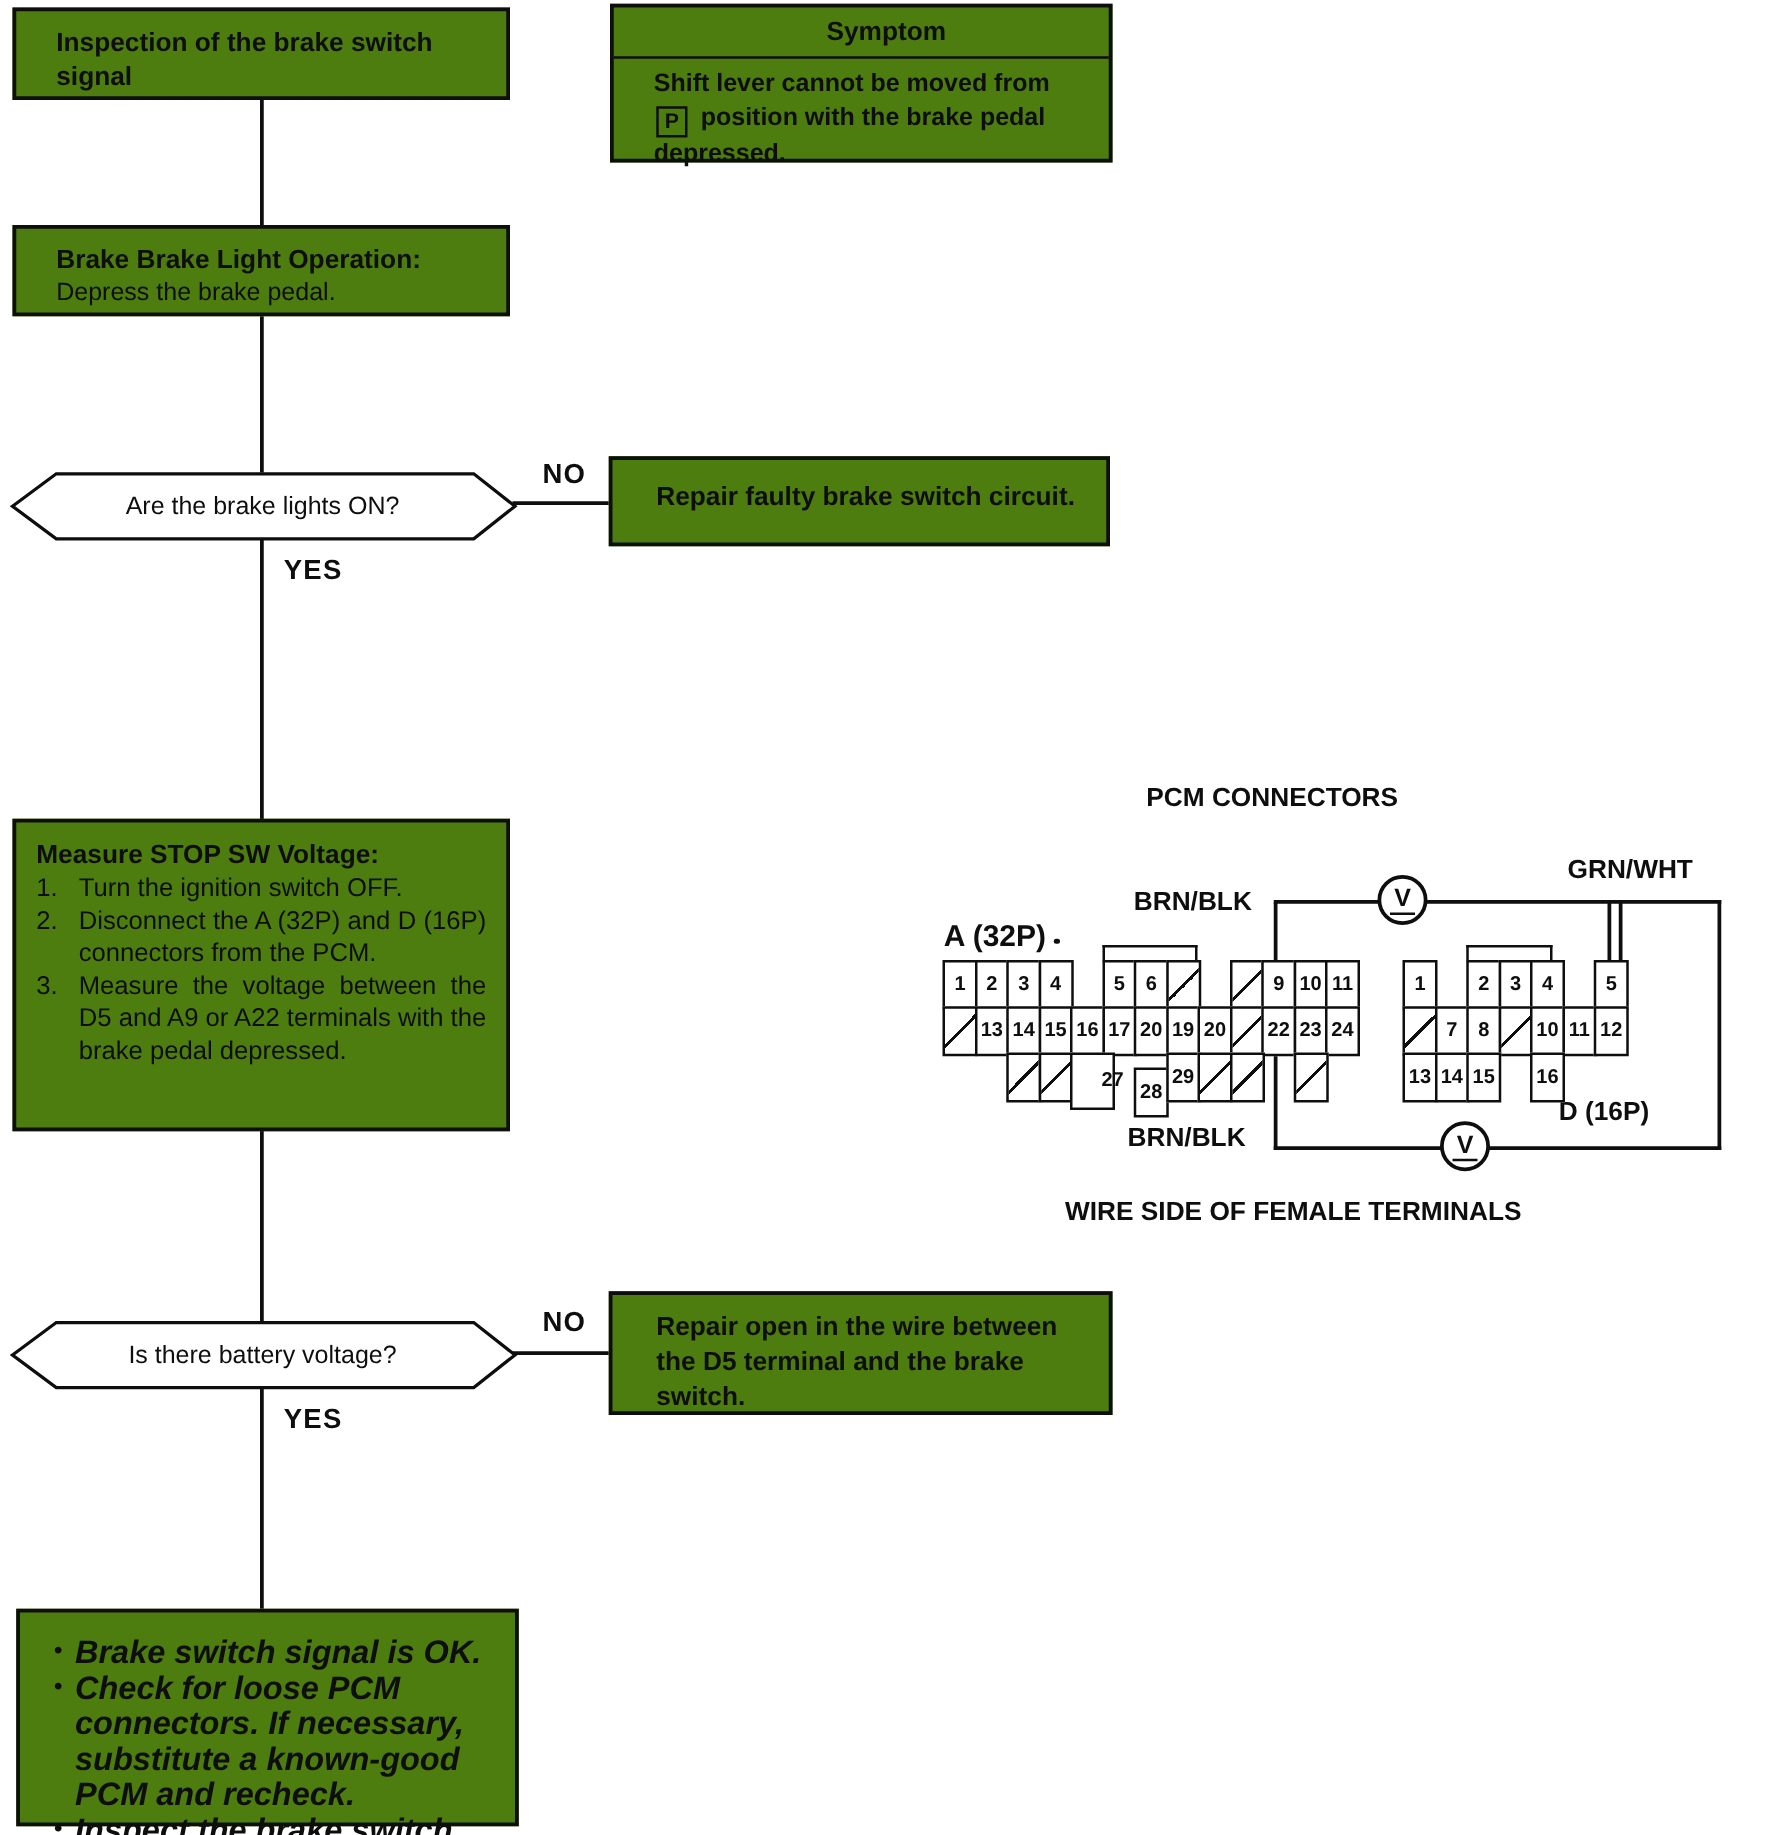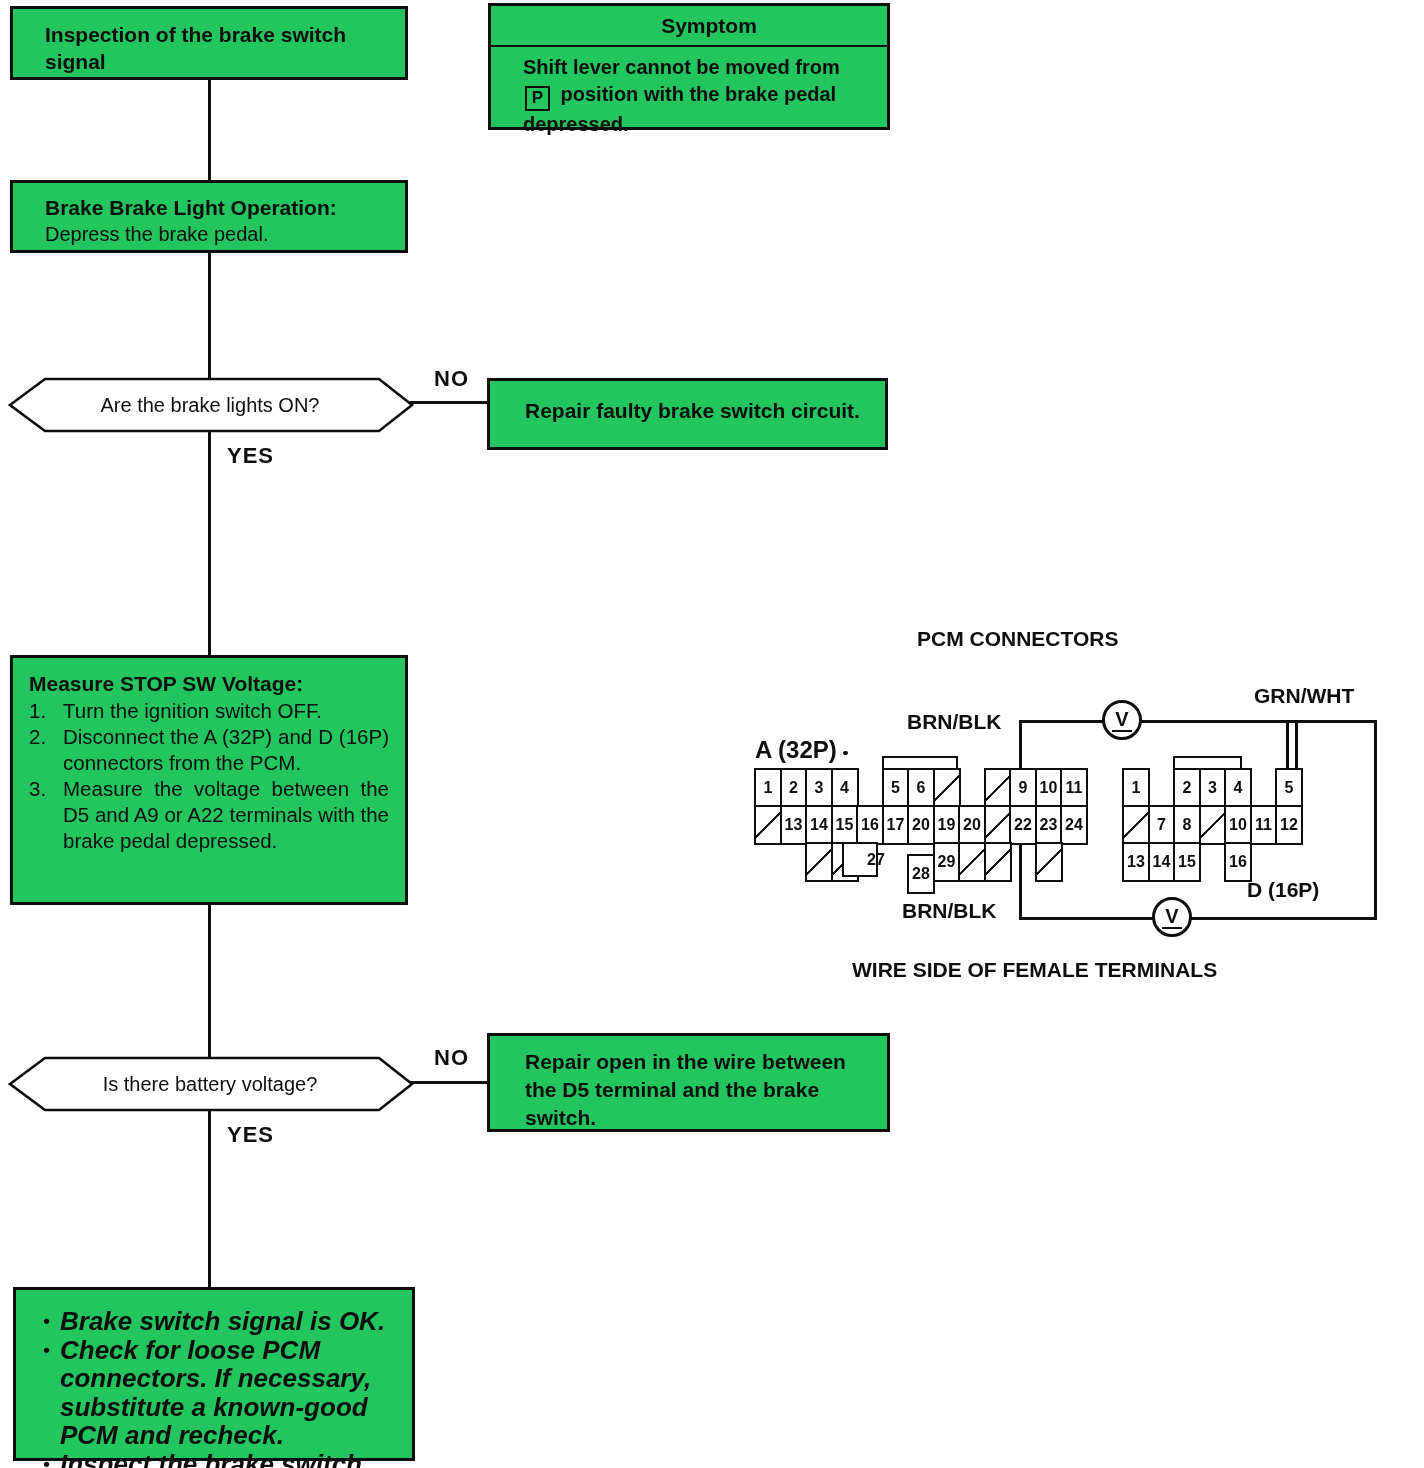--- a/index.html
+++ b/index.html
@@ -1,18 +1,18 @@
 <!DOCTYPE html>
 <html><head>
 <meta charset="utf-8">
 <style>
   html,body{margin:0;padding:0;background:#fff;}
   body{width:1424px;height:1468px;position:relative;overflow:hidden;
        font-family:"Liberation Sans","DejaVu Sans",sans-serif;color:#0e0e0e;}
-  .box{position:absolute;border:3px solid #0e0e0e;background:#22c55e;box-sizing:border-box;}
+  .box{position:absolute;border:3px solid #0e0e0e;background:#4d7c0f;box-sizing:border-box;}
   .vline,.hline{position:absolute;background:#0e0e0e;}
   .vline{width:3px;}
   .hline{height:3px;}
   .lbl{position:absolute;font-weight:700;font-size:21px;white-space:nowrap;}
   .branch{position:absolute;font-weight:700;font-size:22px;letter-spacing:1px;}
   .dec-text{position:absolute;display:flex;align-items:center;justify-content:center;
             font-size:20px;}
   .p-badge{display:inline-block;border:2px solid #0e0e0e;width:21px;height:21px;
            line-height:20px;text-align:center;font-weight:700;font-size:17px;
            vertical-align:-2px;margin:0 5px 0 2px;}
@@ -76,21 +76,21 @@
 </div>
 
 <svg class="hex" style="left:8px;top:377px;" width="408" height="56" viewBox="0 0 408 56">
   <polygon points="2,28 37,2 371,2 404,28 371,54 37,54" fill="#fff" stroke="#0e0e0e" stroke-width="2.6"></polygon>
 </svg>
 <div class="dec-text" style="left:10px;top:377px;width:400px;height:56px;">Are the brake lights ON?</div>
 <div class="hline" style="left:410px;top:401px;width:77px;"></div>
 <div class="branch" style="left:434px;top:366px;">NO</div>
 <div class="branch" style="left:227px;top:443px;">YES</div>
 
-<div class="box" style="left:487px;top:378px;width:401px;height:72px;display:flex;align-items:center;padding:0 16px 8px 35px;">
+<div class="box" style="left:487px;top:365px;width:401px;height:72px;display:flex;align-items:center;padding:0 16px 8px 35px;">
   <div class="title-line">Repair faulty brake switch circuit.</div>
 </div>
 
 <div class="box" style="left:10px;top:655px;width:398px;height:250px;padding:12px 16px 0 16px;">
   <div class="title-line">Measure STOP SW Voltage:</div>
   <ol class="steps">
     <li>
       <span class="num">1.</span>
       <span>Turn the ignition switch OFF.</span>
     </li>
@@ -174,21 +174,21 @@
     <div class="pin-cell" style="left: 127.5px; top: 37px; width: 28px; height: 39.5px;">17</div>
     <div class="pin-cell" style="left: 153px; top: 37px; width: 28px; height: 39.5px;">20</div>
     <div class="pin-cell" style="left: 178.5px; top: 37px; width: 28px; height: 39.5px;">19</div>
     <div class="pin-cell" style="left: 204px; top: 37px; width: 28px; height: 39.5px;">20</div>
     <div class="pin-cell nc" style="left: 229.5px; top: 37px; width: 28px; height: 39.5px;"></div>
     <div class="pin-cell" style="left: 255px; top: 37px; width: 28px; height: 39.5px;">22</div>
     <div class="pin-cell" style="left: 280.5px; top: 37px; width: 28px; height: 39.5px;">23</div>
     <div class="pin-cell" style="left: 306px; top: 37px; width: 28px; height: 39.5px;">24</div>
     <div class="pin-cell nc" style="left: 51px; top: 74px; width: 28px; height: 39.5px;"></div>
     <div class="pin-cell nc" style="left: 76.5px; top: 74px; width: 28px; height: 39.5px;"></div>
-    <div class="pin-cell" style="left: 88px; top: 74px; width: 28px; height: 35px; padding-left: 32px;">27</div>
+    <div class="pin-cell" style="left: 102px; top: 74px; width: 28px; height: 46px; padding-left: 32px;">27</div>
     <div class="pin-cell" style="left: 153px; top: 86px; width: 28px; height: 39.5px;">28</div>
     <div class="pin-cell" style="left: 178.5px; top: 74px; width: 28px; height: 39.5px;">29</div>
     <div class="pin-cell nc" style="left: 204px; top: 74px; width: 28px; height: 39.5px;"></div>
     <div class="pin-cell nc" style="left: 229.5px; top: 74px; width: 28px; height: 39.5px;"></div>
     <div class="pin-cell nc" style="left: 280.5px; top: 74px; width: 28px; height: 39.5px;"></div>
   </div>
 <div class="pin-grid" style="left:1122px;top:768px;width:182px;height:114px;">
     <div class="pin-cell" style="left: 0px; top: 0px; width: 28px; height: 39.5px;">1</div>
     <div class="pin-cell" style="left: 51px; top: 0px; width: 28px; height: 39.5px;">2</div>
     <div class="pin-cell" style="left: 76.5px; top: 0px; width: 28px; height: 39.5px;">3</div>

